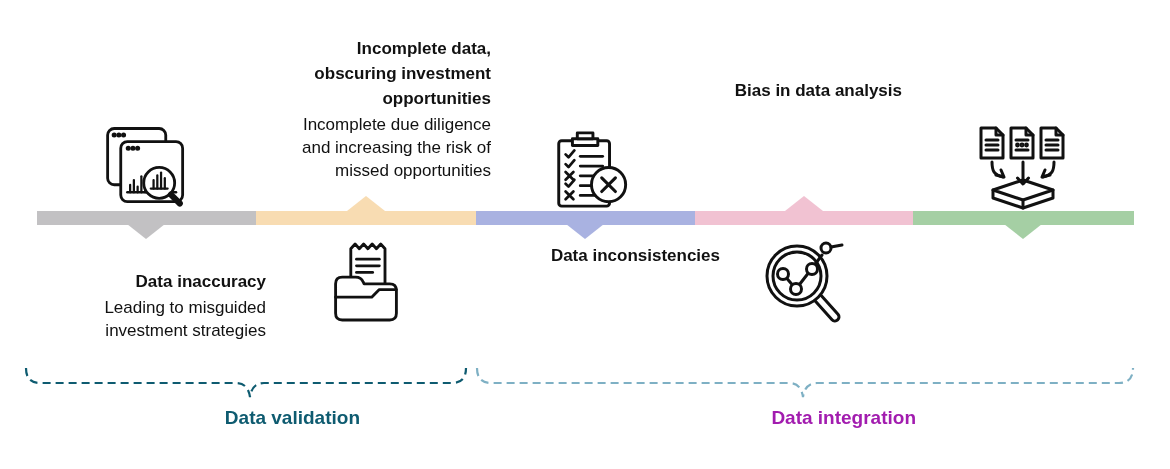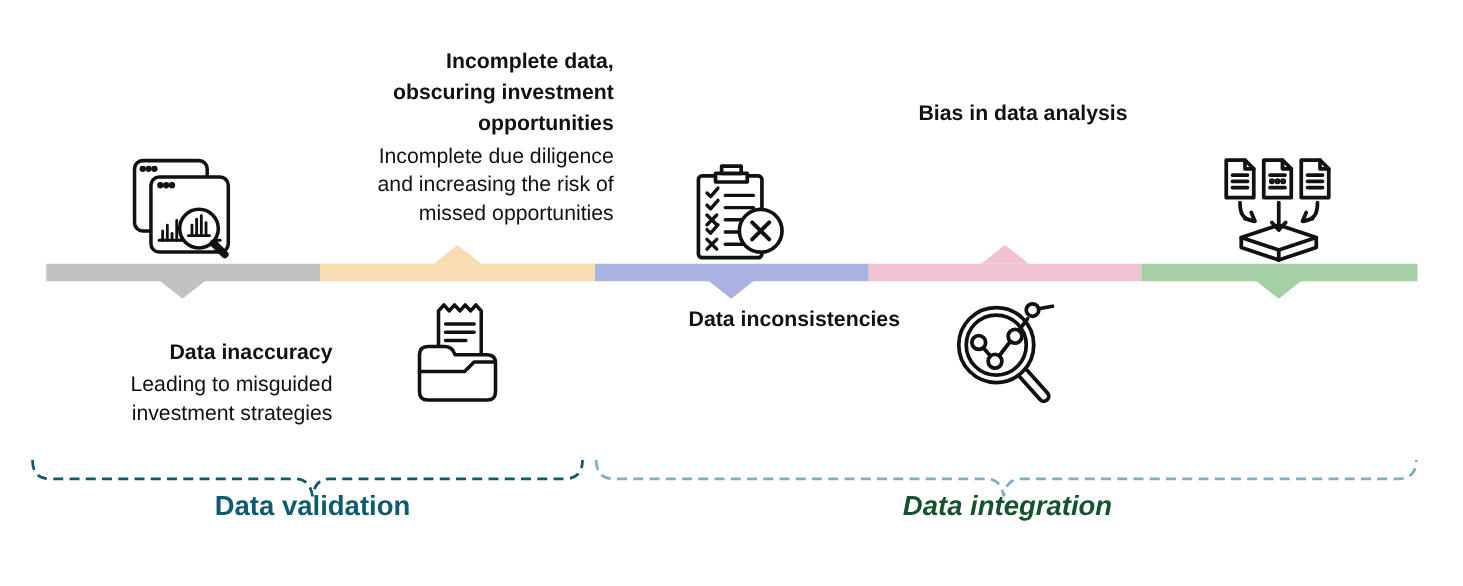--- a/index.html
+++ b/index.html
@@ -36,21 +36,21 @@
   .icon{position:absolute;}
   .ic1{left:102px;top:121px;}
   .ic2{left:328px;top:236px;}
   .ic3{left:548px;top:128px;}
   .ic4{left:756px;top:233px;}
   .ic5{left:969px;top:124px;}
   
   .brace{position:absolute;}
   .br1{left:24px;top:366px;}
   .br2{left:475px;top:366px;}
-  .glabel{position:absolute;top:392px;width:220px;text-align:center;font-weight:bold;font-size:22px;}
+  .glabel{position:absolute;top:407px;width:220px;text-align:right;font-weight:bold;font-size:19px;}
   .gl1{left:140px;}
   .gl2{left:696px;}
 </style>
 </head>
 <body>
 
 <div id="canvas">
 
   <div class="seg seg1" style="background-color: rgb(194, 193, 195);"></div>
   <div class="seg seg2" style="background-color: rgb(248, 220, 178);"></div>
@@ -201,15 +201,15 @@
   </svg>
 
   <svg class="brace br1" width="444" height="44" viewBox="0 0 444 44">
     <path d="M2,2 Q2,17 16,17 L212,17 Q224,17 226,31 Q228,17 240,17 L428,17 Q442,17 442,2" fill="none" stroke-width="2.2" stroke-dasharray="8 5" stroke="#0e5b70"></path>
   </svg>
   <svg class="brace br2" width="660" height="44" viewBox="0 0 660 44">
     <path d="M2,2 Q2,17 16,17 L314,17 Q326,17 328,31 Q330,17 342,17 L644,17 Q658,17 658,2" fill="none" stroke-width="2.2" stroke-dasharray="8 5" stroke="#7eb0c4"></path>
   </svg>
 
   <div class="glabel gl1" style="color: rgb(14, 91, 112);">Data validation</div>
-  <div class="glabel gl2" style="color: #14532d; font-style: italic;">Data integration</div>
+  <div class="glabel gl2" style="color: #a21caf;">Data integration</div>
 
 </div>
 
 </body></html>

